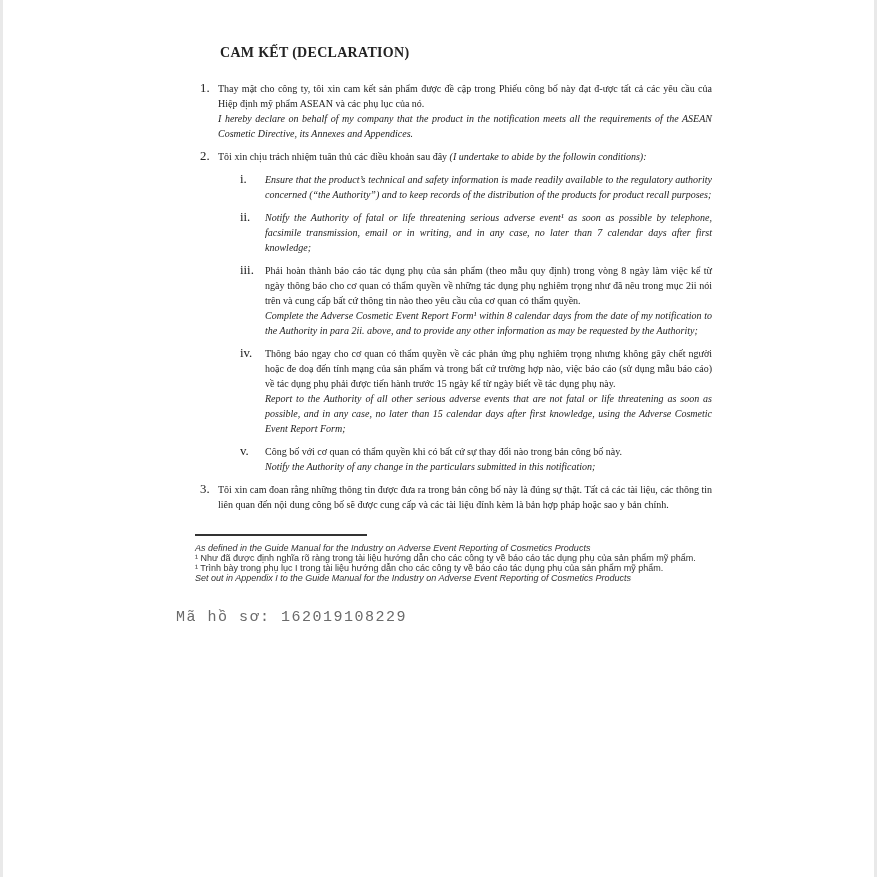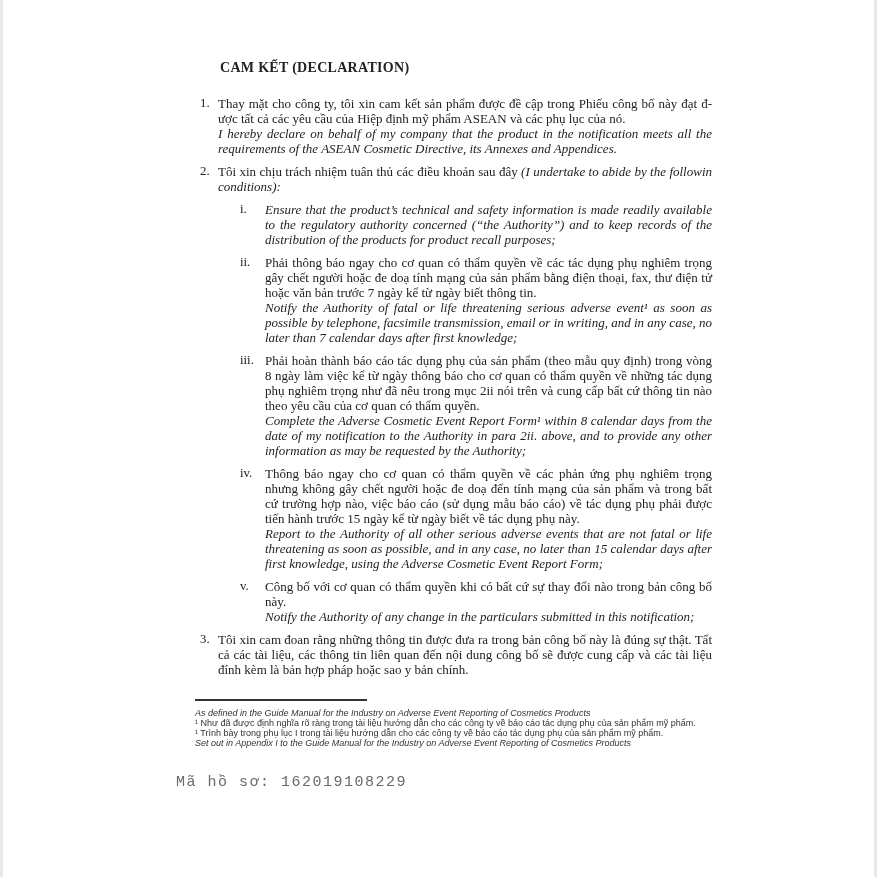--- a/index.html
+++ b/index.html
@@ -13,32 +13,32 @@
   }
   .scan-edge {
     position: absolute; top: 0; bottom: 0; width: 3px;
     background: #e9e9e9;
   }
   .scan-edge.left { left: 0; }
   .scan-edge.right { right: 0; }
 
   .content {
     position: absolute;
-    left: 200px; top: 60px;
+    left: 200px; top: 45px;
     width: 512px;
   }
 
   .doc-title {
     font-size: 14px;
     font-weight: bold;
     margin: 0 0 20px 20px;
     letter-spacing: 0.3px;
   }
 
-  p { margin: 0; text-align: justify; font-size: 13px; line-height: 15px; }
+  p { margin: 0; text-align: justify; font-size: 10px; line-height: 15px; }
   .en { font-style: italic; }
   .en-inline { font-style: italic; }
 
   .num-item { display: flex; margin-bottom: 8px; }
   .num { width: 18px; flex: none; font-size: 12.8px; line-height: 15px; }
   .item-body { flex: 1; min-width: 0; }
 
   .sub-item { display: flex; margin: 8px 0 0 22px; }
   .marker { width: 25px; flex: none; font-size: 12.8px; line-height: 15px; }
   .sub-body { flex: 1; min-width: 0; }
@@ -88,21 +88,20 @@
       <div class="sub-item">
         <div class="marker">i.</div>
         <div class="sub-body">
           <p class="en">Ensure that the product’s technical and safety information is made readily available to the regulatory authority concerned (“the Authority”) and to keep records of the distribution of the products for product recall purposes;</p>
         </div>
       </div>
 
       <div class="sub-item">
         <div class="marker">ii.</div>
         <div class="sub-body">
-          <p class="vn">Phải thông báo ngay cho cơ quan có thẩm quyền về các tác dụng phụ nghiêm trọng gây chết người hoặc đe doạ tính mạng của sản phẩm bằng điện thoại, fax, thư điện tử hoặc văn bản trước 7 ngày kể từ ngày biết thông tin.</p>
           <p class="en">Notify the Authority of fatal or life threatening serious adverse event¹ as soon as possible by telephone, facsimile transmission, email or in writing, and in any case, no later than 7 calendar days after first knowledge;</p>
         </div>
       </div>
 
       <div class="sub-item">
         <div class="marker">iii.</div>
         <div class="sub-body">
           <p class="vn">Phải hoàn thành báo cáo tác dụng phụ của sản phẩm (theo mẫu quy định) trong vòng 8 ngày làm việc kể từ ngày thông báo cho cơ quan có thẩm quyền về những tác dụng phụ nghiêm trọng như đã nêu trong mục 2ii nói trên và cung cấp bất cứ thông tin nào theo yêu cầu của cơ quan có thẩm quyền.</p>
           <p class="en">Complete the Adverse Cosmetic Event Report Form¹ within 8 calendar days from the date of my notification to the Authority in para 2ii. above, and to provide any other information as may be requested by the Authority;</p>
         </div>

